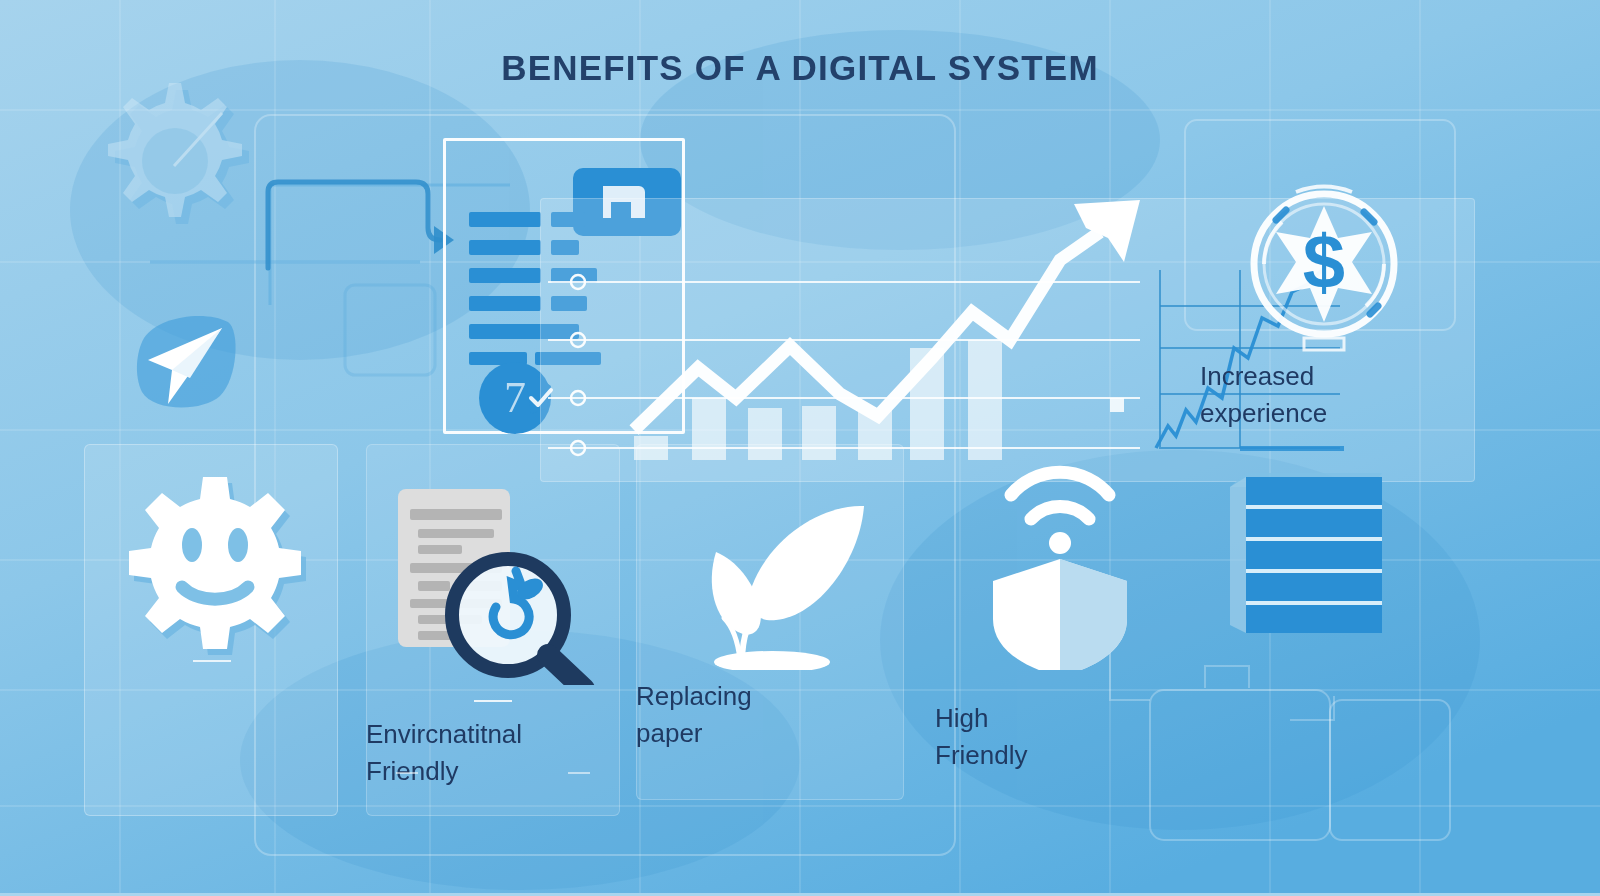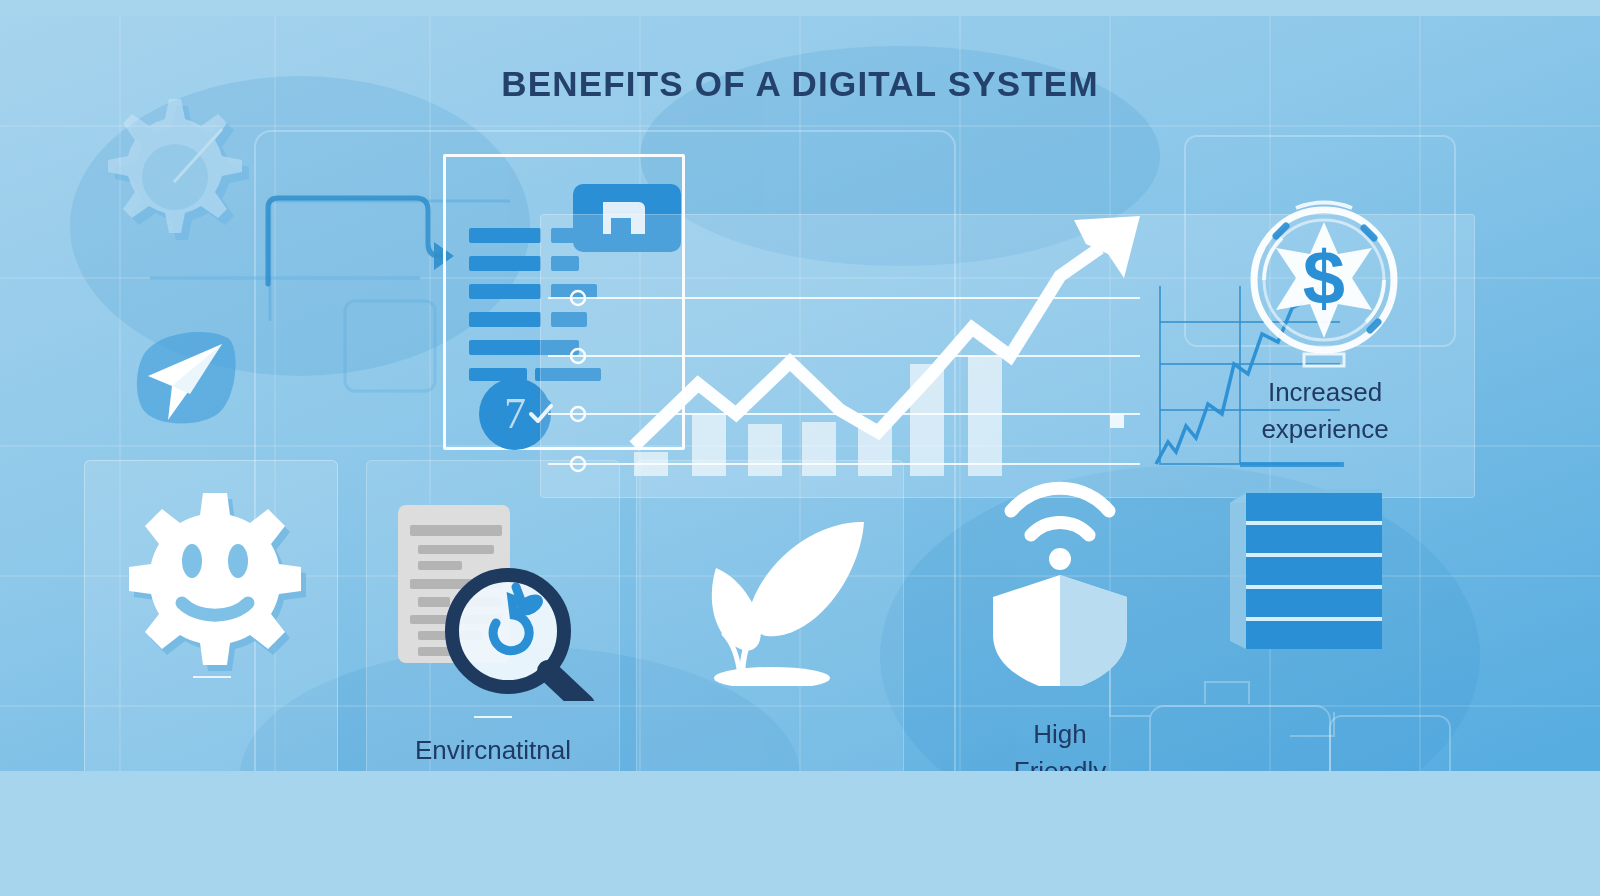--- a/index.html
+++ b/index.html
@@ -3,21 +3,21 @@
 <meta charset="utf-8">
 <style>
   * { margin:0; padding:0; box-sizing:border-box; }
   html, body { width:1600px; height:896px; overflow:hidden; }
   body {
     font-family: "Liberation Sans", sans-serif;
     background: #a8d5ee;
     position: relative;
   }
   #stage {
-    position:absolute; left:0; top:16px; width:1600px; height:755px;
+    position:absolute; left:0; top:0; width:1600px; height:893px;
     overflow:hidden;
     background:
       linear-gradient(160deg, #a6d3ed 0%, #9ed0ec 22%, #8ac6e8 50%, #6fb6e2 78%, #5aafe0 100%);
   }
   .layer { position:absolute; left:0; top:0; width:1600px; height:896px; }
   .abs { position:absolute; }
 
   
   #title {
     position:absolute; left:0; top:48px; width:1600px;
@@ -41,21 +41,20 @@
     border: 1px solid rgba(255,255,255,0.24);
     border-radius: 4px;
   }
 
   
   .benefit-label {
     position:absolute;
     color:#1f3a63;
     font-size:26px;
     line-height:1.42;
-    text-align:center;
     font-family:"Liberation Sans", sans-serif;
   }
 
   
   .white-frame {
     position:absolute;
     border:3px solid rgba(255,255,255,0.95);
     border-radius:2px;
   }
 </style>
@@ -282,20 +281,22 @@
   <div class="abs" style="left:568px; top:772px; width:22px; height:2px; background:rgba(255,255,255,0.55);"></div>
 
   <svg class="abs" style="left:680px; top:490px;" width="190" height="180" viewBox="0 0 190 180">
     <path d="M184 16 C150 14 94 40 72 96 C64 118 74 132 96 130 C138 126 180 70 184 16 Z" fill="#ffffff"></path>
     <path d="M36 62 C26 94 34 130 58 142 C74 150 84 138 80 118 C74 92 56 70 36 62 Z" fill="#ffffff"></path>
     <path d="M62 172 C62 140 74 116 96 100" stroke="#ffffff" stroke-width="6" fill="none" stroke-linecap="round"></path>
     <path d="M60 170 C58 152 54 138 44 128" stroke="#ffffff" stroke-width="5" fill="none" stroke-linecap="round"></path>
     <ellipse cx="92" cy="172" rx="58" ry="11" fill="#ffffff"></ellipse>
   </svg>
 
+  <div class="benefit-label" style="left:636px; top:678px; width:268px; white-space:pre-line;">Replacing
+paper</div>
 
   <svg class="abs" style="left:985px; top:455px;" width="150" height="215" viewBox="0 0 150 215">
     <g stroke="#ffffff" fill="none" stroke-linecap="round">
       <path d="M26 40 a64 64 0 0 1 98 0" stroke-width="13"></path>
       <path d="M46 64 a40 40 0 0 1 58 0" stroke-width="13"></path>
     </g>
     <circle cx="75" cy="88" r="11" fill="#ffffff"></circle>
     <path d="M75 104 L142 126 V164 C142 194 112 212 75 222 C38 212 8 194 8 164 V126 Z" fill="#ffffff"></path>
     <path d="M75 104 L142 126 V164 C142 194 112 212 75 222 Z" fill="#9fcfea" fill-opacity="0.72"></path>
   </svg>

